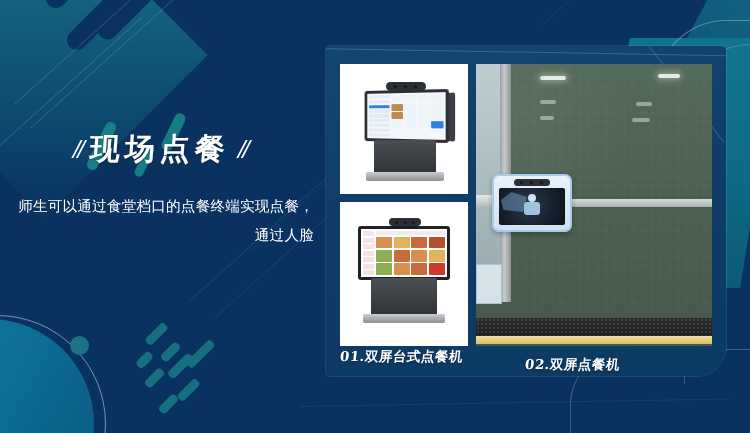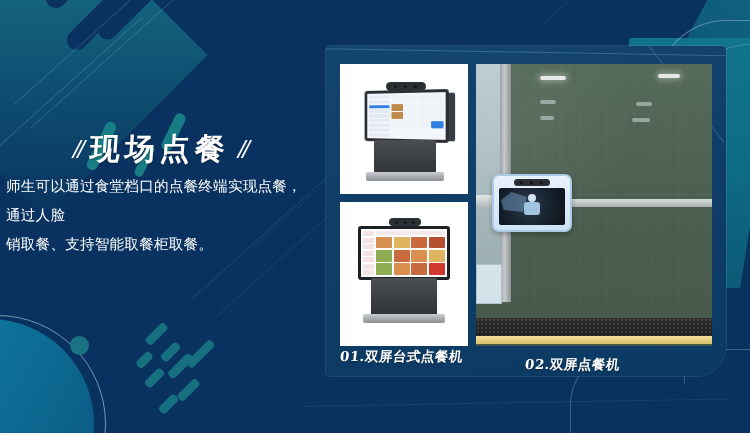--- a/index.html
+++ b/index.html
@@ -161,25 +161,26 @@
   }
   .subtitle {
     text-align: center;
     color: #ffffff;
     font-size: 12.5px;
     letter-spacing: .6px;
     margin-top: 10px;
     opacity: .96;
   }
   .body-text {
+    margin-top: 20px;
     padding: 0 6px;
     color: #ffffff;
     font-size: 14.6px;
     line-height: 2.0;
-    text-align: left;
+    text-align: right;
     letter-spacing: .2px;
   }
 
   
   .media-card {
     position: absolute;
     left: 326px; top: 46px;
     width: 400px; height: 330px;
     background: linear-gradient(170deg, #14456f 0%, #0f3d68 45%, #0b3a63 100%);
     border-radius: 4px 4px 30px 4px;
@@ -427,21 +428,20 @@
       <span class="title-deco td2"></span>
       <span class="title-deco td3"></span>
       <span class="slash">//</span>
       <span class="title-text">现场点餐</span>
       <span class="slash">//</span>
     </div>
 
 
     <div class="body-text">
       <div>师生可以通过食堂档口的点餐终端实现点餐，通过人脸</div>
-      <div>销取餐、支持智能取餐柜取餐。</div>
     </div>
   </div>
 
   <div class="media-card">
 
     <div class="card-hair" style="left:300px; top:-30px; width:160px; height:1px; transform:rotate(52deg); background:rgba(150,200,225,.25);"></div>
     <div class="card-hair" style="left:-10px; top:2px; width:420px; height:1px; transform:rotate(1deg); background:rgba(150,200,225,.28);"></div>
 
     <div class="photo photo-a">
       <div class="posA-wrap">

